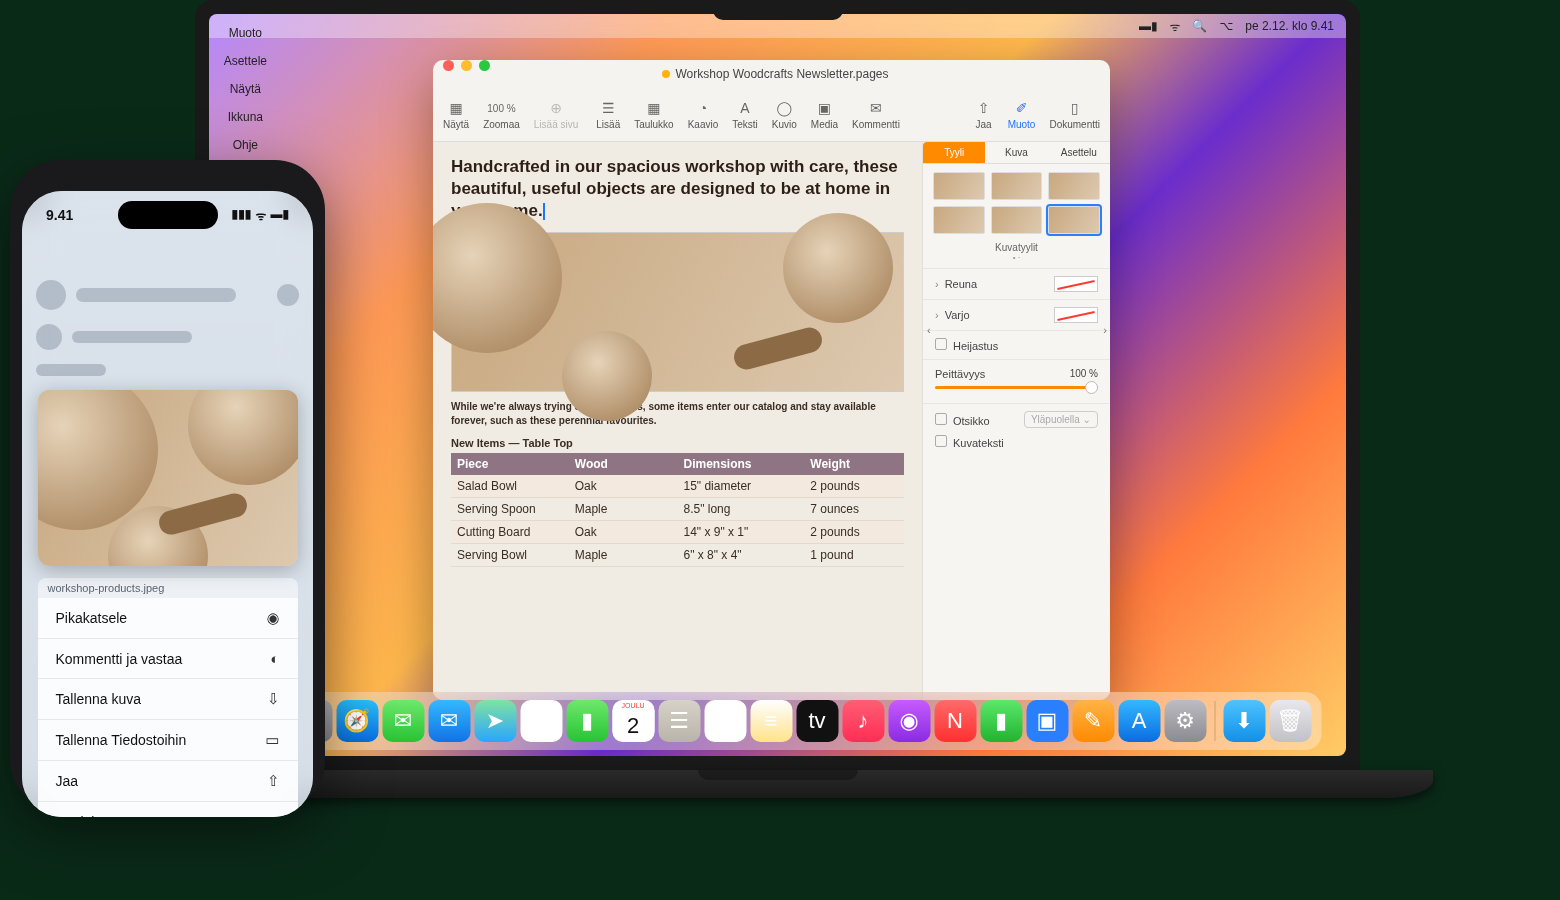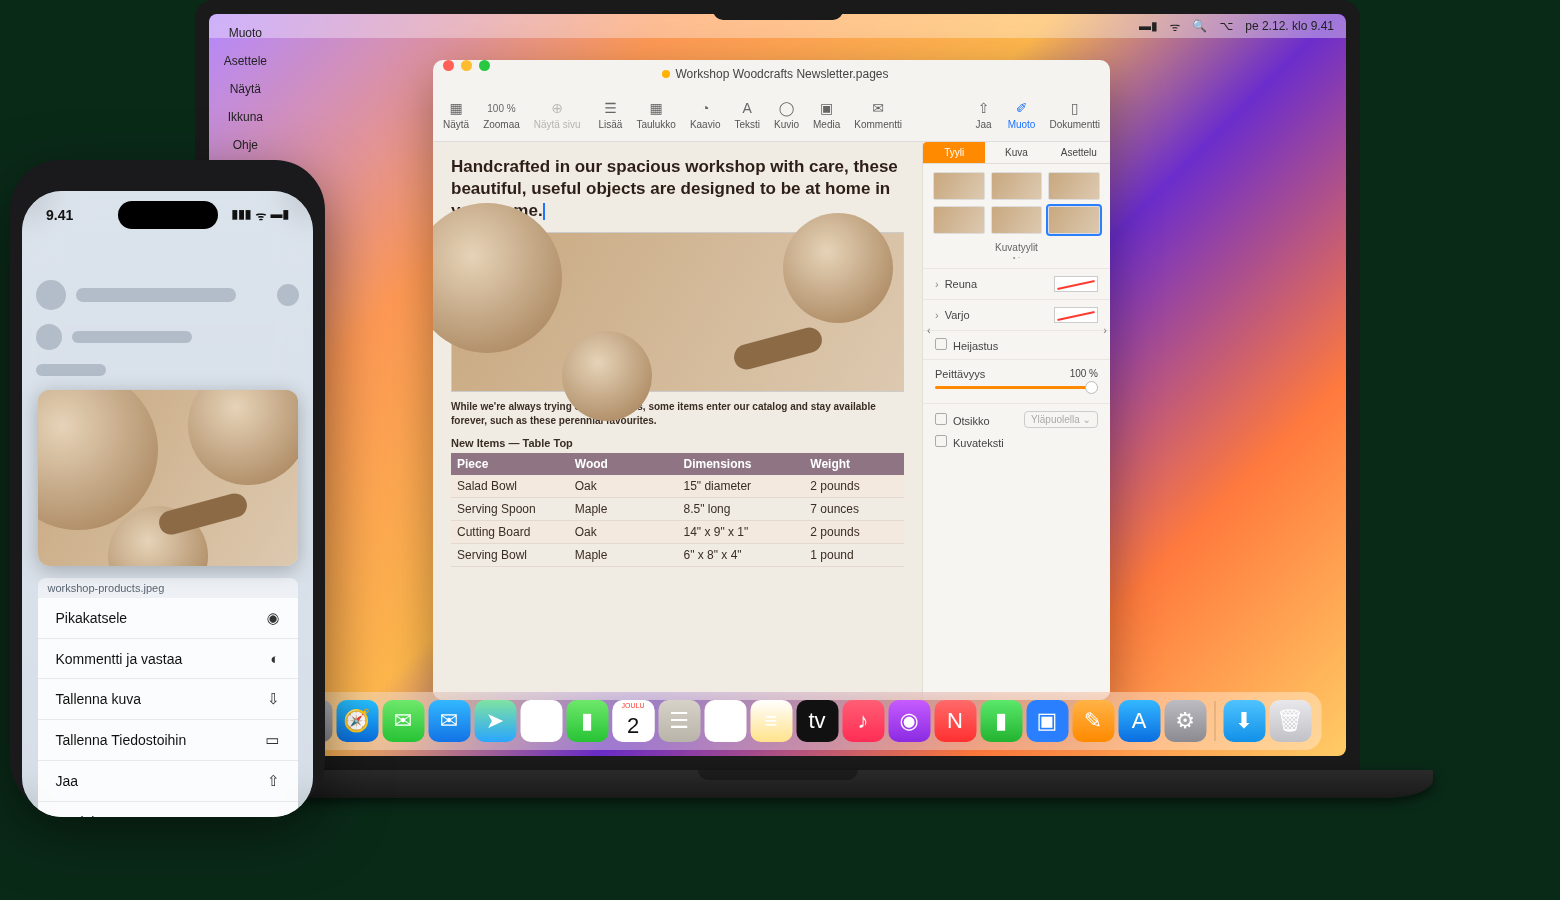--- a/index.html
+++ b/index.html
@@ -152,21 +152,21 @@
             <div class="tool-item">
                 <div class="tool-icon">▦</div>
                 <span>Näytä</span>
               </div>
             <div class="tool-item">
                 <div class="tool-icon" style="font-size:10px;white-space:nowrap">100 %</div>
                 <span>Zoomaa</span>
               </div>
             <div class="tool-item" style="opacity:.4">
                 <div class="tool-icon">⊕</div>
-                <span>Näytä sivu</span>
+                <span>Lisää sivu</span>
               </div>
           </div>
           <div style="width:18px"></div>
           <div class="tool-group">
             <div class="tool-item">
                 <div class="tool-icon">☰</div>
                 <span>Lisää</span>
               </div>
             <div class="tool-item">
                 <div class="tool-icon">▦</div>

